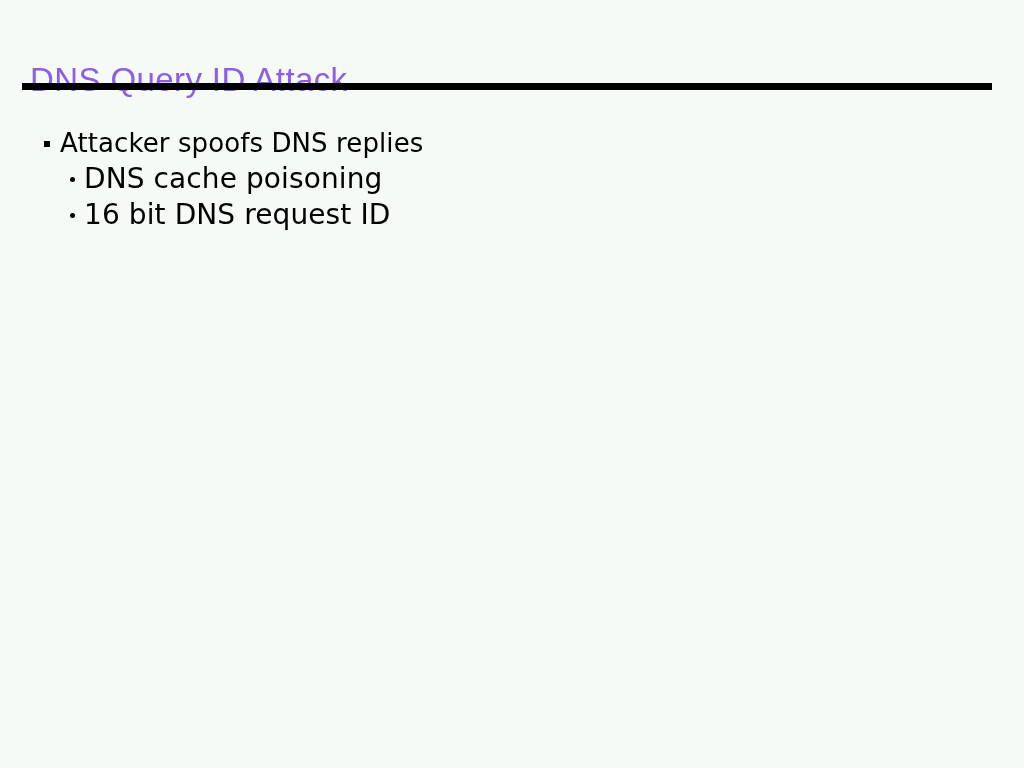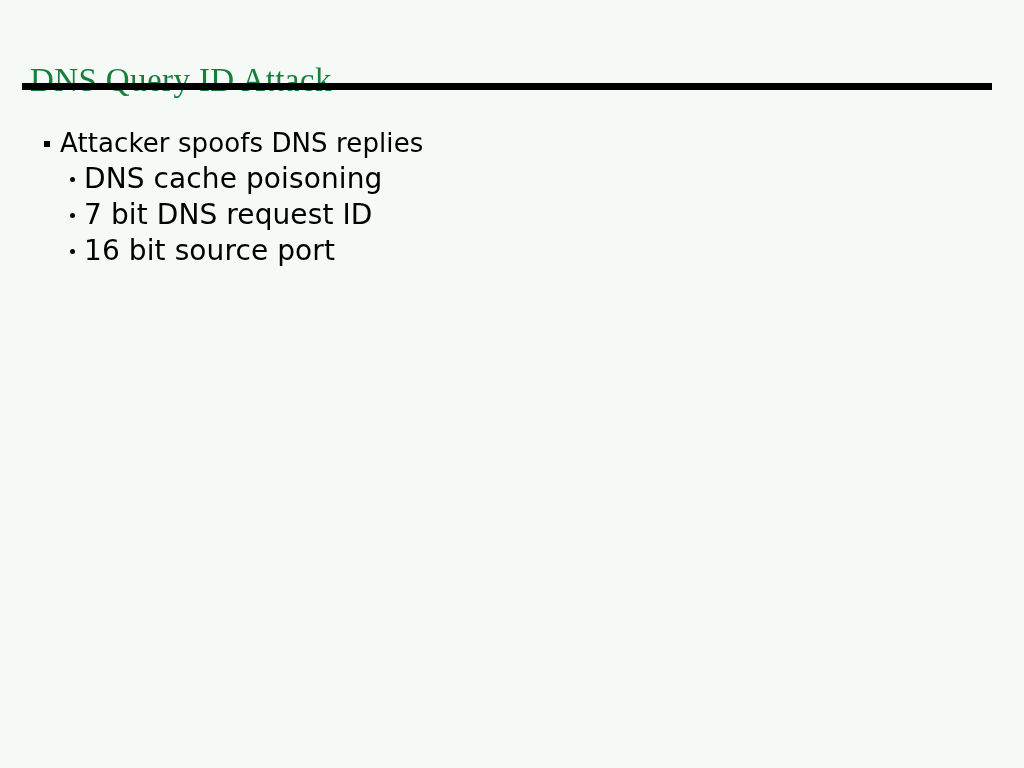--- a/index.html
+++ b/index.html
@@ -20,25 +20,25 @@
     width: 1024px;
     height: 768px;
     background: #f5faf7;
   }
 
   
   .slide-title {
     position: absolute;
     left: 30px;
     top: 38px;
-    font-family: Liberation Serif, serif;
+    font-family: Liberation Sans, sans-serif;
     font-size: 33px;
     font-weight: 400;
     letter-spacing: 0.4px;
-    color: #15803d;
+    color: #8b5cf6;
     line-height: 40px;
     white-space: nowrap;
   }
 
   .title-rule {
     position: absolute;
     left: 22px;
     top: 83px;
     width: 970px;
     height: 7px;
@@ -117,23 +117,19 @@
     </div>
 
     <div class="bullet-row lvl2">
       <span class="marker"></span>
       <span class="bullet-text">DNS cache poisoning</span>
     </div>
 
 
     <div class="bullet-row lvl2">
       <span class="marker"></span>
-      <span class="bullet-text">7 bit DNS request ID</span>
+      <span class="bullet-text">16 bit DNS request ID</span>
     </div>
 
-    <div class="bullet-row lvl2">
-      <span class="marker"></span>
-      <span class="bullet-text">16 bit source port</span>
-    </div>
 
   </div>
 
 </div>
 
 </body></html>

